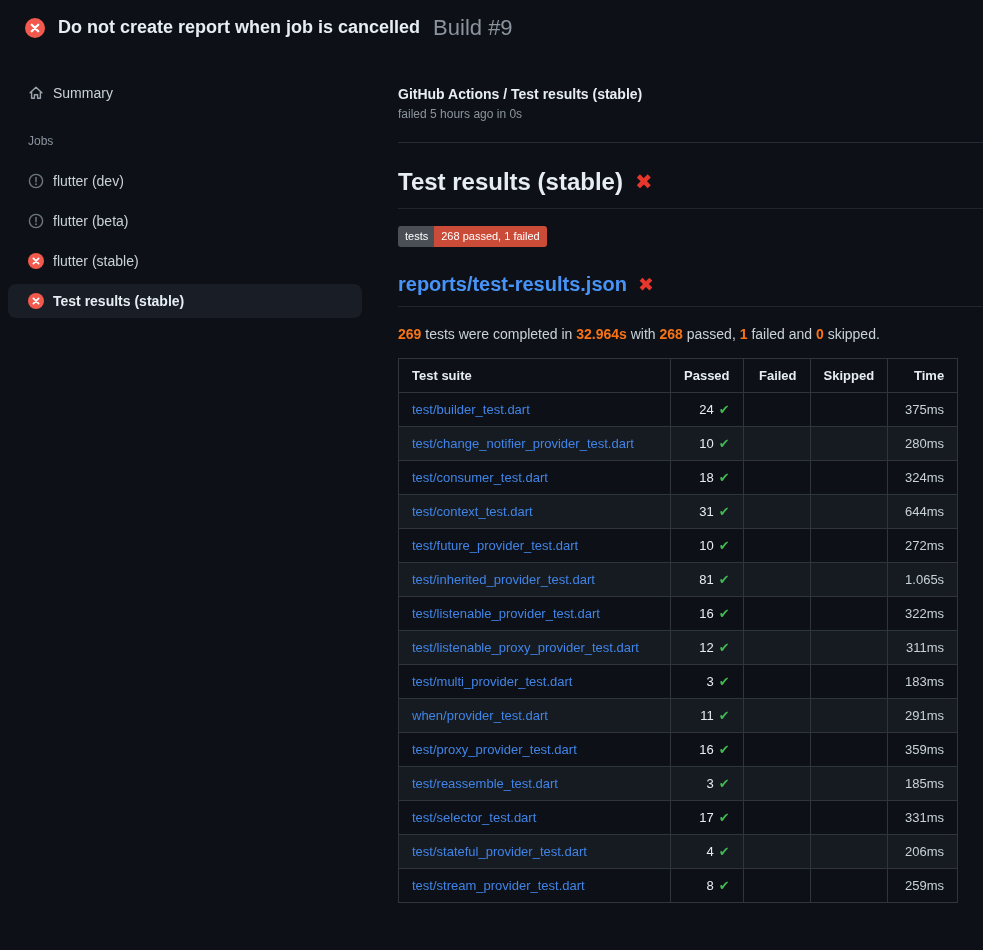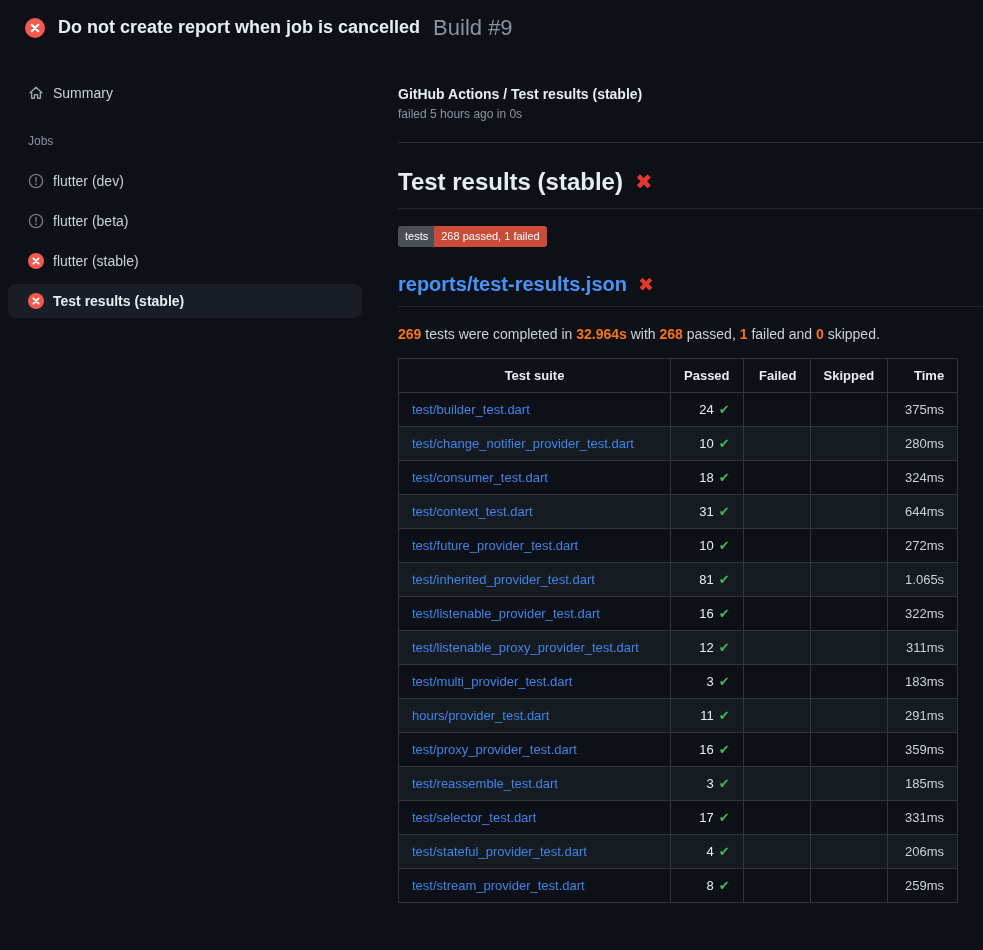--- a/index.html
+++ b/index.html
@@ -51,21 +51,21 @@
     font-size:20px; font-weight:700; line-height:1.25;
   }
   h3.report-title a { color:#4793f7; text-decoration:none; }
 
   p.summary-line { margin:19px 0 16px; font-size:14px; color:#c9d1d9; }
   p.summary-line b { color:#f97316; font-weight:700; }
 
   
   table.results { border-collapse:collapse; font-size:13px; table-layout:fixed; }
   .results th, .results td { border:1px solid #2f353d; padding:8px 13px; line-height:17px; }
-  .results th { font-weight:700; color:#e6edf3; text-align:center; }
+  .results th { font-weight:700; color:#e6edf3; text-align:left; }
   .results th.num, .results td.num, .results th.time, .results td.time { text-align:right; white-space:nowrap; }
   .results tbody tr:nth-child(even) { background:#161b22; }
   .results td.suite a { color:#4184e6; text-decoration:none; }
   .results td .val { color:#e6edf3; }
   .results .check { color:#3fb950; font-weight:700; margin-left:5px; font-family:"DejaVu Sans",sans-serif; }
   .results .cross { color:#ef4330; font-weight:900; margin-left:5px; font-family:"DejaVu Sans",sans-serif; }
   .col-suite{width:272px}.col-passed{width:68px}.col-failed{width:67px}.col-skipped{width:76px}.col-time{width:70px}
 </style>
 </head>
 <body>
@@ -222,21 +222,21 @@
             <td class="time">311ms</td>
           </tr>
           <tr>
             <td class="suite"><a href="#">test/multi_provider_test.dart</a></td>
             <td class="num"><span class="val">3</span><span class="check">✔</span></td>
             <td class="num"></td>
             <td class="num"></td>
             <td class="time">183ms</td>
           </tr>
           <tr>
-            <td class="suite"><a href="#">hours/provider_test.dart</a></td>
+            <td class="suite"><a href="#">when/provider_test.dart</a></td>
             <td class="num"><span class="val">11</span><span class="check">✔</span></td>
             <td class="num"></td>
             <td class="num"></td>
             <td class="time">291ms</td>
           </tr>
           <tr>
             <td class="suite"><a href="#">test/proxy_provider_test.dart</a></td>
             <td class="num"><span class="val">16</span><span class="check">✔</span></td>
             <td class="num"></td>
             <td class="num"></td>

